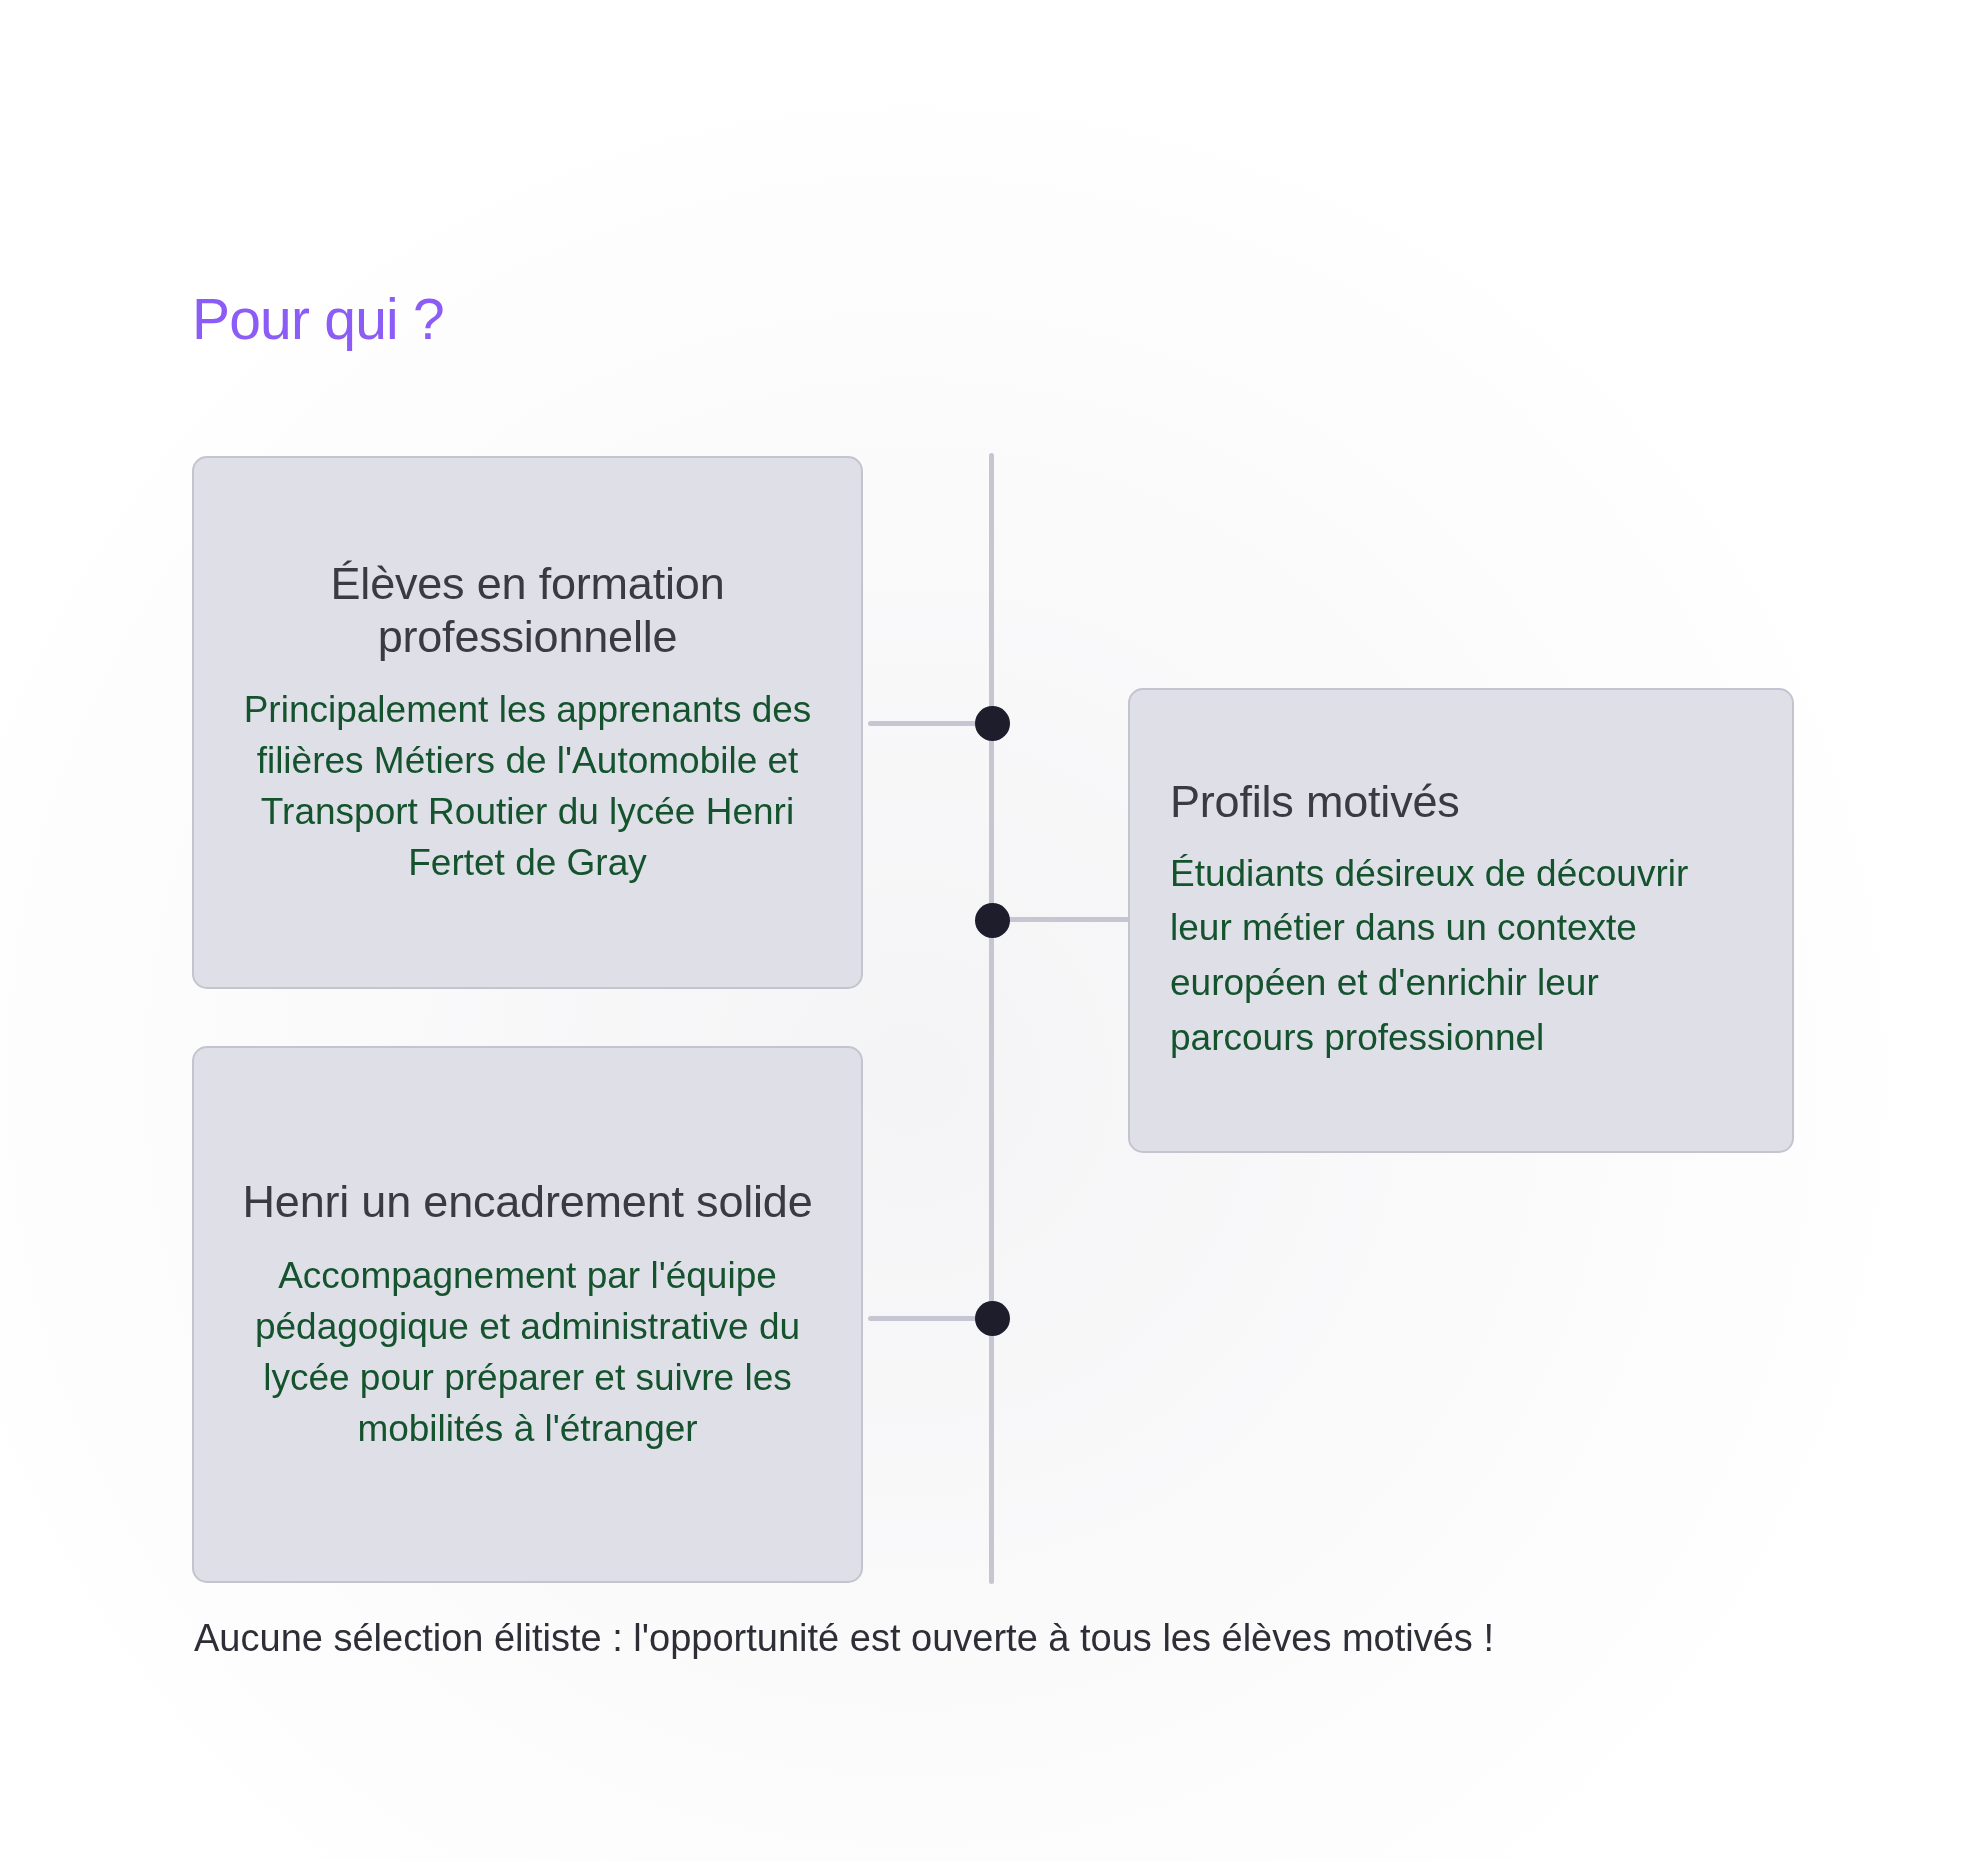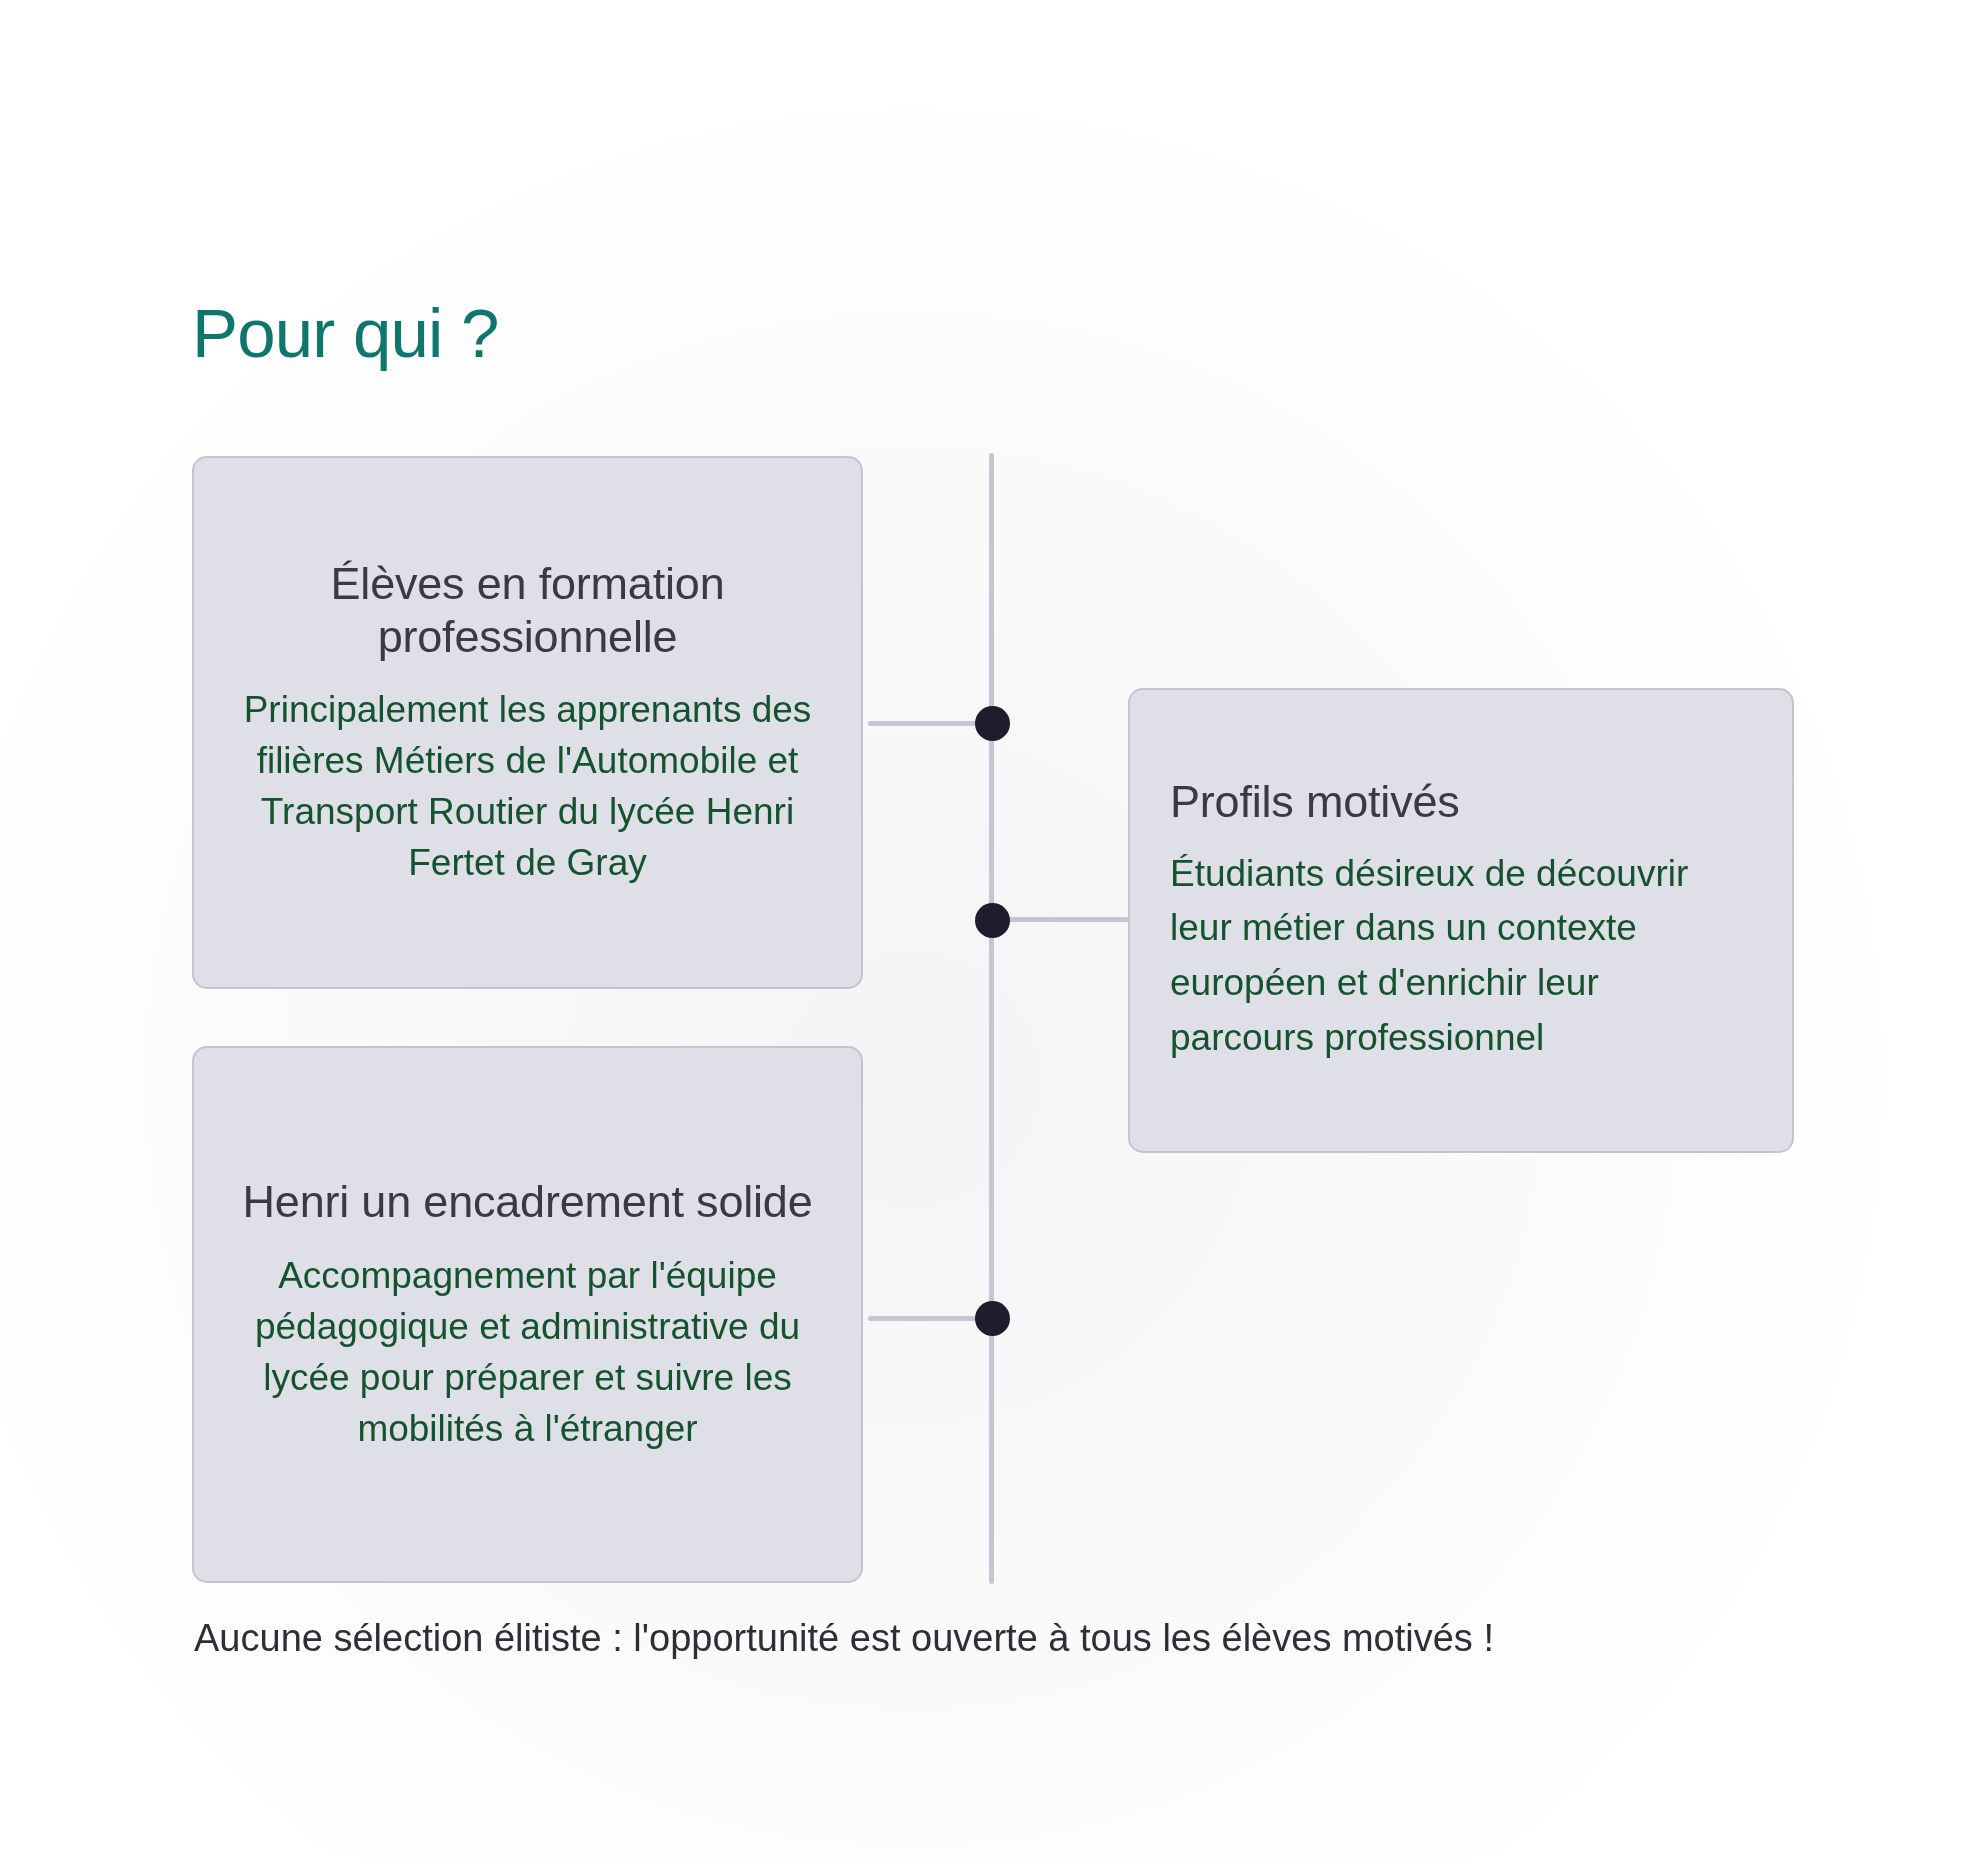--- a/index.html
+++ b/index.html
@@ -29,24 +29,24 @@
     background:
       radial-gradient(circle at 46% 58%, #f4f4f6 0%, #fafafb 38%, #ffffff 68%);
     pointer-events: none;
   }
 
   
   .page-title {
     position: absolute;
     left: 192px;
     top: 252px;
-    font-size: 69px;
+    font-size: 57px;
     font-weight: 300;
     letter-spacing: -0.8px;
-    color: #0f766e;
+    color: #8b5cf6;
     line-height: 1.05;
     white-space: nowrap;
   }
 
   
   .timeline-axis {
     position: absolute;
     left: 989px;
     top: 453px;
     width: 5px;

